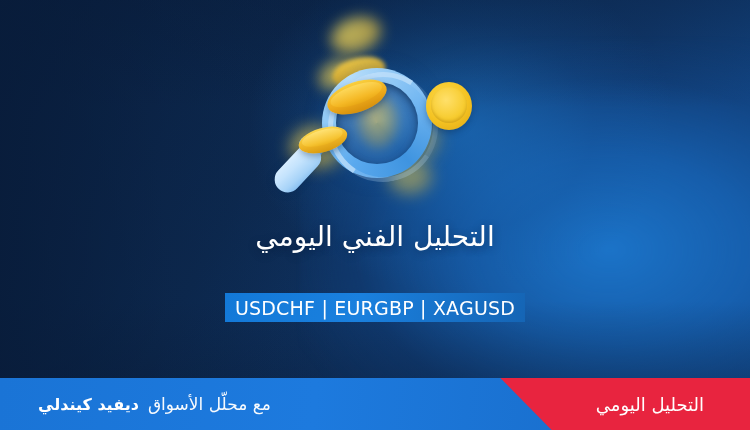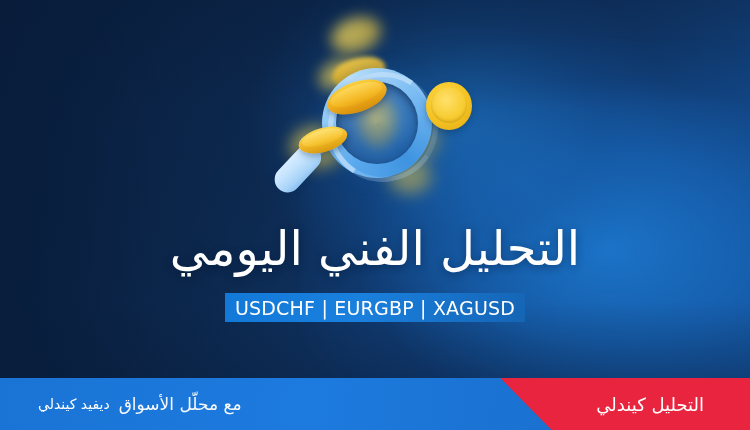--- a/index.html
+++ b/index.html
@@ -213,21 +213,21 @@
   }
 
   
   .title {
     position: absolute;
     left: 0;
     right: 0;
     top: 222px;
     text-align: center;
     color: #ffffff;
-    font-size: 48px;
+    font-size: 28px;
     font-weight: 400;
     letter-spacing: 0.5px;
     line-height: 1.1;
     text-shadow: 0 2px 8px rgba(5,22,48,0.45);
     white-space: nowrap;
   }
 
   .badge {
     position: absolute;
     left: 225px;
@@ -281,22 +281,22 @@
     gap: 9px;
     color: #ffffff;
     direction: rtl;
   }
   .presenter-label {
     font-size: 17px;
     font-weight: 400;
     opacity: .97;
   }
   .presenter-name {
-    font-size: 14px;
-    font-weight: 400;
+    font-size: 16px;
+    font-weight: 700;
   }
   .bottom-right-text {
     position: absolute;
     right: 46px;
     top: 0;
     height: 52px;
     display: flex;
     align-items: center;
     color: #ffffff;
     font-size: 18px;
@@ -343,16 +343,16 @@
 
   <div class="bottom">
     <div class="bottom-blue"></div>
     <div class="bottom-red"></div>
 
     <div class="bottom-left-text">
       <span class="presenter-label">مع محلّل الأسواق</span>
       <span class="presenter-name">ديفيد كيندلي</span>
     </div>
 
-    <div class="bottom-right-text">التحليل كيندلي</div>
+    <div class="bottom-right-text">التحليل اليومي</div>
   </div>
 
 </div>
 
 </body></html>

